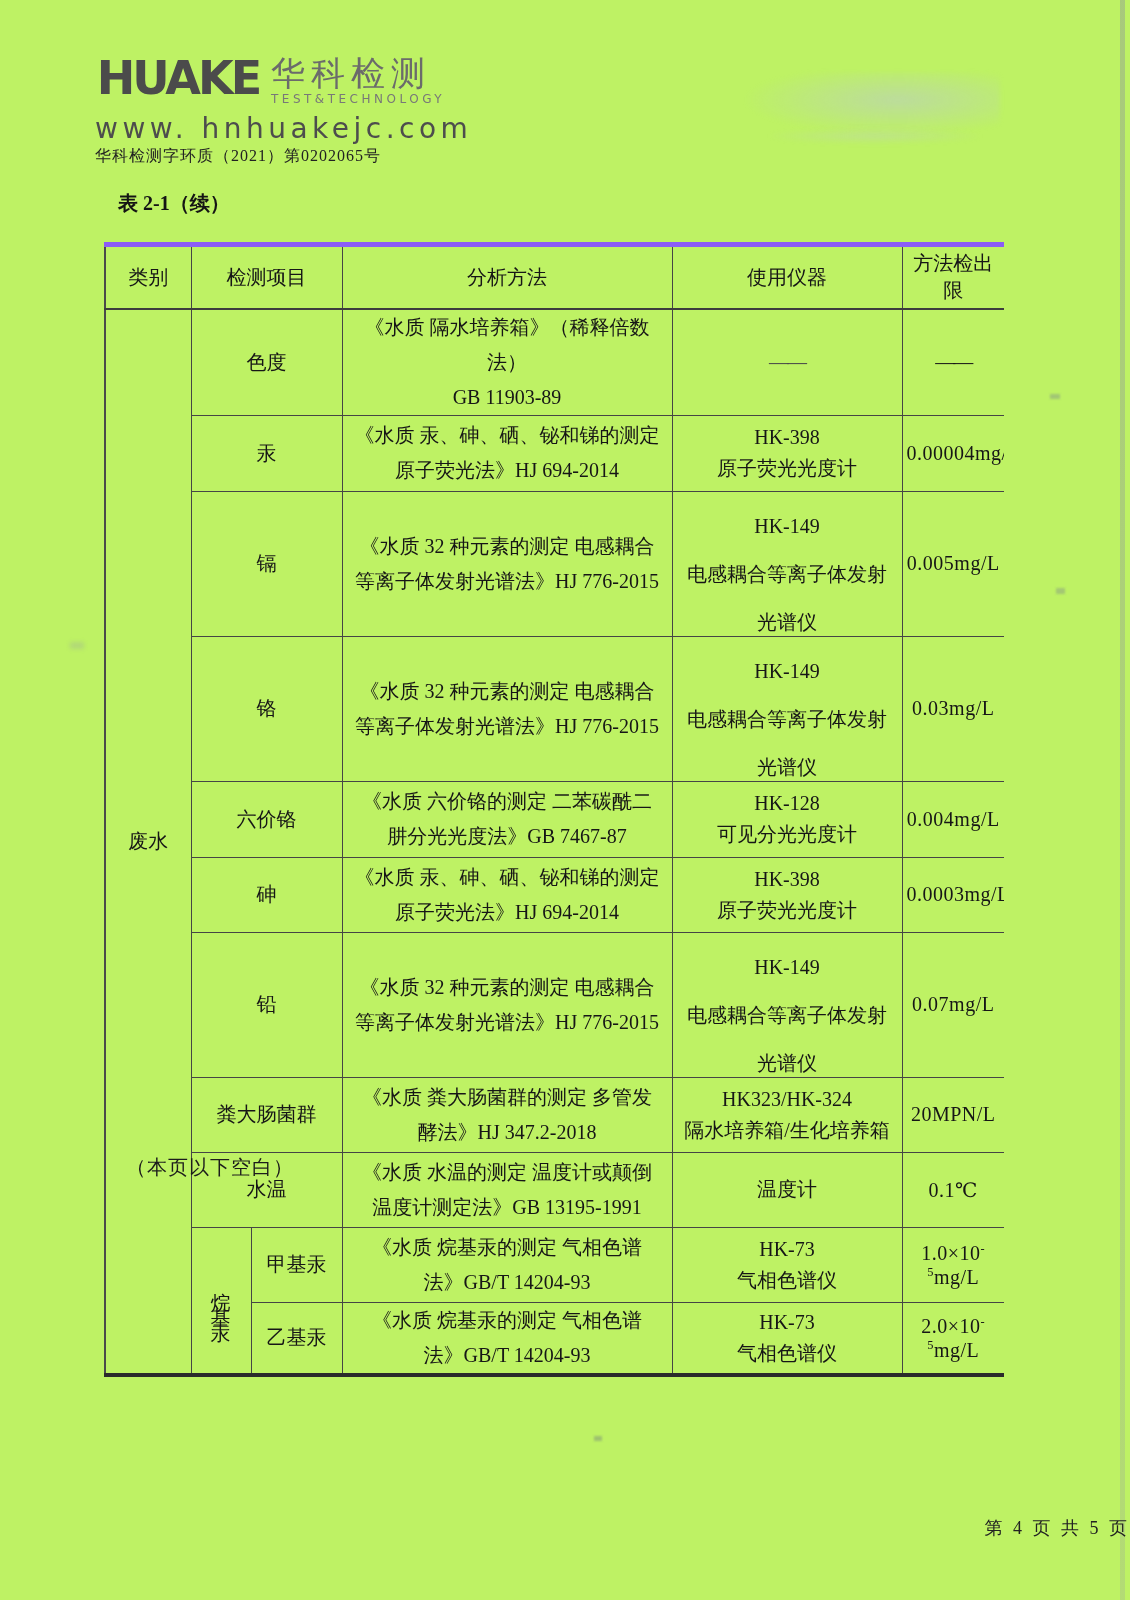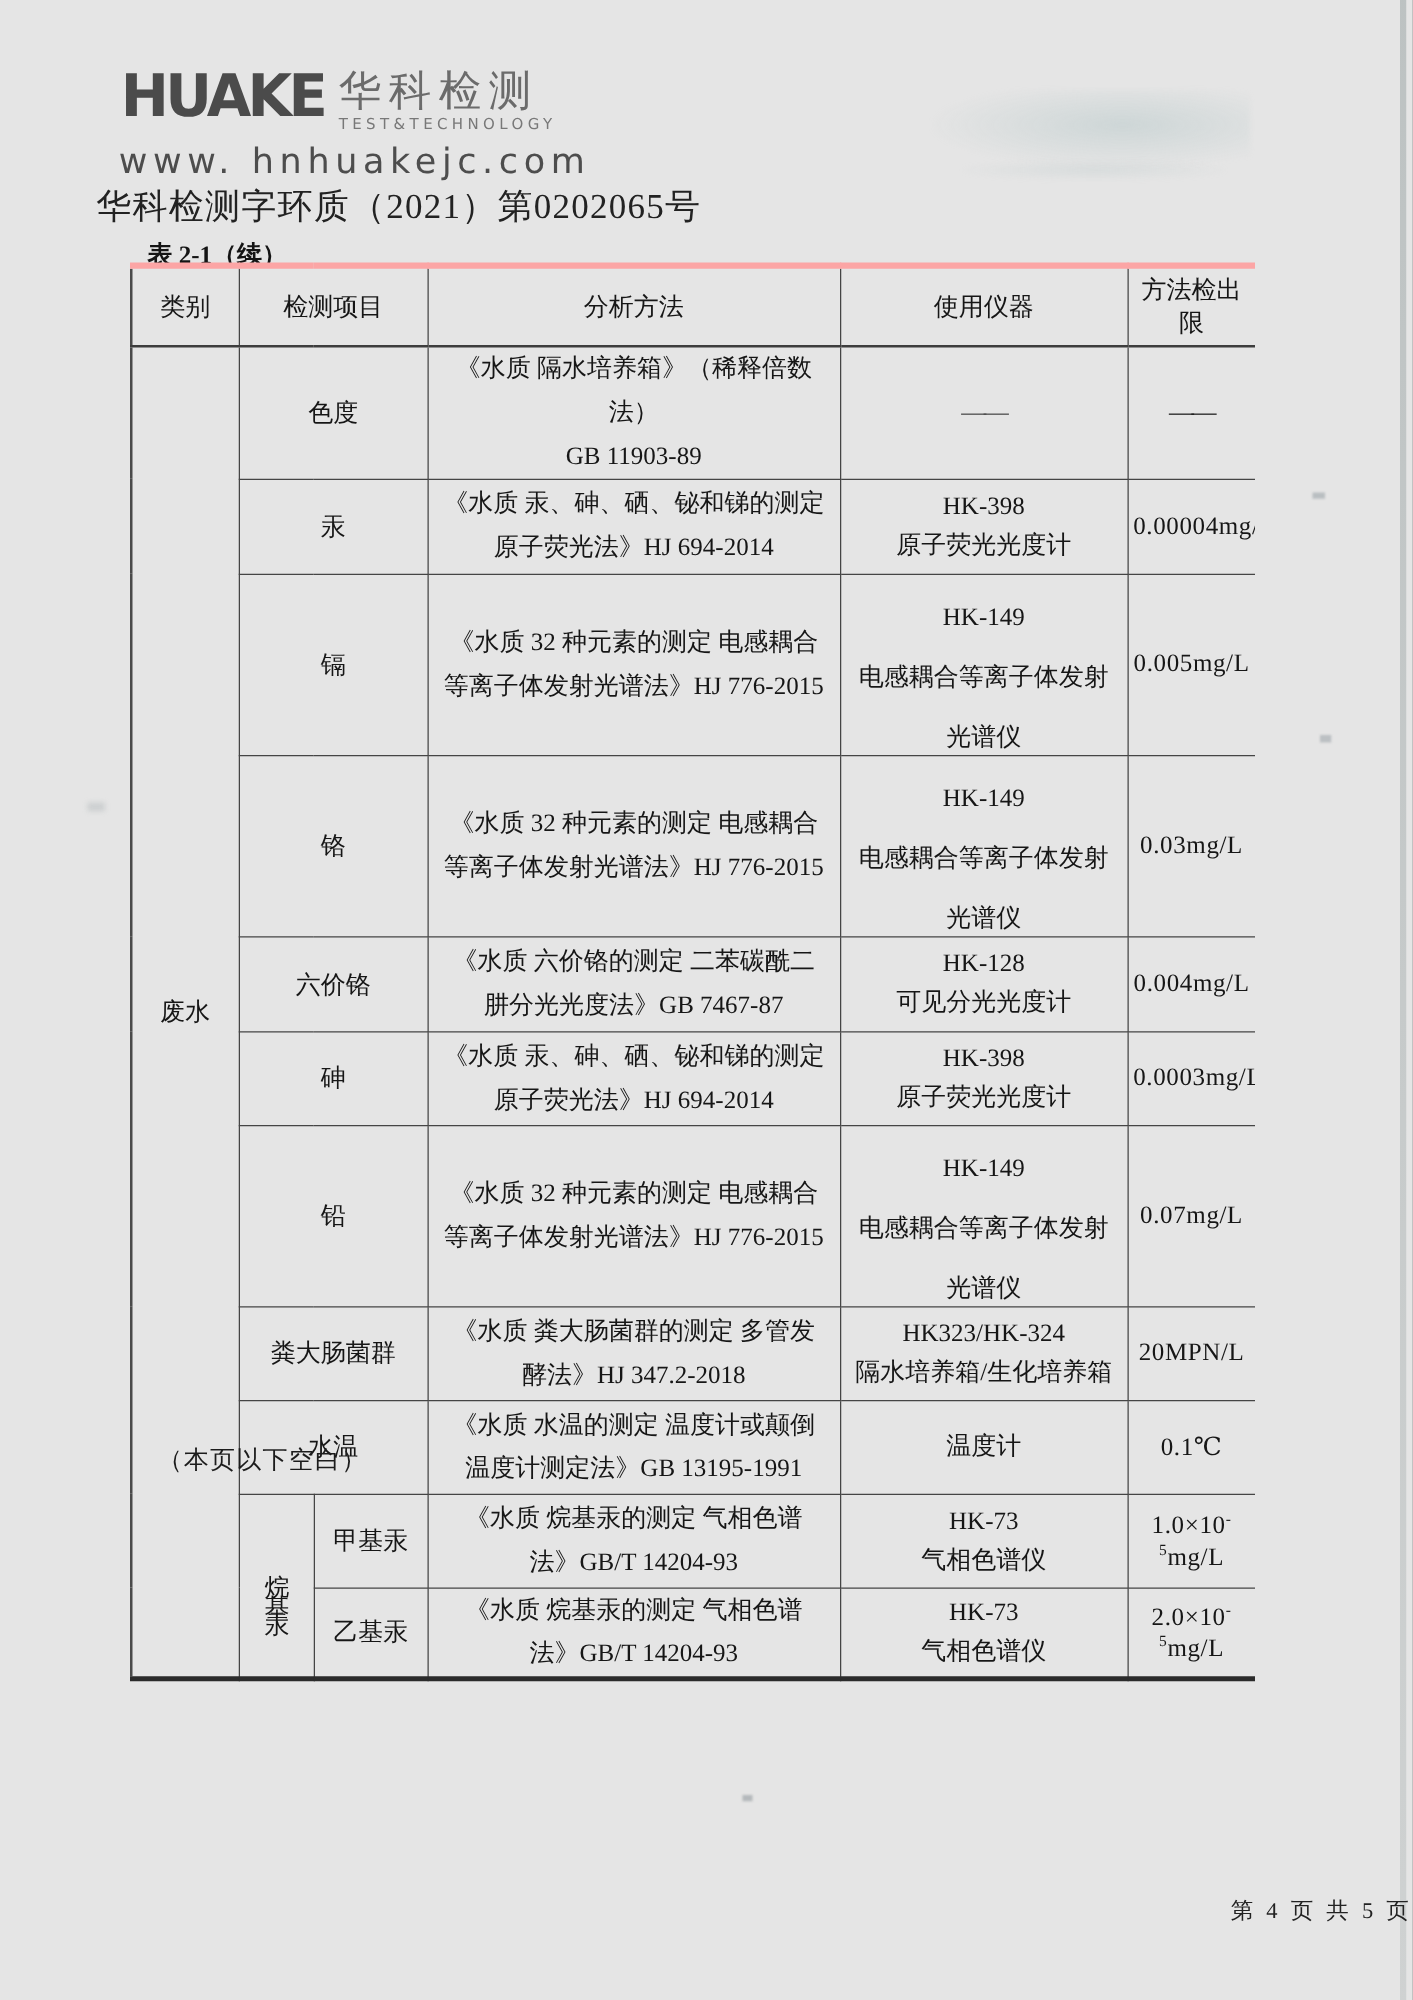--- a/index.html
+++ b/index.html
@@ -1,21 +1,21 @@
 <!DOCTYPE html>
 <html lang="zh"><head>
 <meta charset="utf-8">
 <style>
   * { margin:0; padding:0; box-sizing:border-box; }
   body { background:#888; }
   .page {
     position:relative;
     width:1130px; height:1600px;
     margin:0 auto;
-    background:#e5e5e5;
+    background:#bef264;
     overflow:hidden;
     font-family:"Liberation Serif","DejaVu Serif",serif;
     color:#161616;
   }
 
   
   .logo-area { position:absolute; left:95px; top:54px; }
   .logo-row { display:flex; align-items:flex-start; }
   .logo-huake {
     font-family:"DejaVu Sans","Liberation Sans",sans-serif;
@@ -28,28 +28,28 @@
     font-family:Liberation Sans, sans-serif;
   }
   .logo-sub {
     font-family:"DejaVu Sans","Liberation Sans",sans-serif;
     font-size:12px; letter-spacing:3.5px; color:#787878; margin-top:0px;
   }
   .website {
     font-family:"DejaVu Sans","Liberation Sans",sans-serif;
     font-size:28px; letter-spacing:4.5px; color:#4d4d4d; margin-top:6px;
   }
-  .doc-number { position:absolute; left:77px; top:146px; font-size:28px; color:#222; letter-spacing:1px; }
+  .doc-number { position:absolute; left:95px; top:146px; font-size:16px; color:#222; letter-spacing:1px; }
   .table-caption { position:absolute; left:118px; top:190px; font-size:20px; font-weight:bold; color:#141414; }
 
   
   .report-table {
-    position:absolute; left:104px; top:210px; width:899px;
+    position:absolute; left:104px; top:242px; width:899px;
     border-collapse:collapse; table-layout:fixed;
-    border-top:5px solid #fca5a5;
+    border-top:5px solid #8b5cf6;
     border-bottom:4px solid #2b2b2b;
     border-left:2px solid #4a4a4a;
   }
   .report-table th, .report-table td {
     border:1.5px solid #454545;
     text-align:center; vertical-align:middle;
     font-size:20px; font-weight:normal; color:#161616;
     padding:0 4px;
     overflow:hidden;
   }

